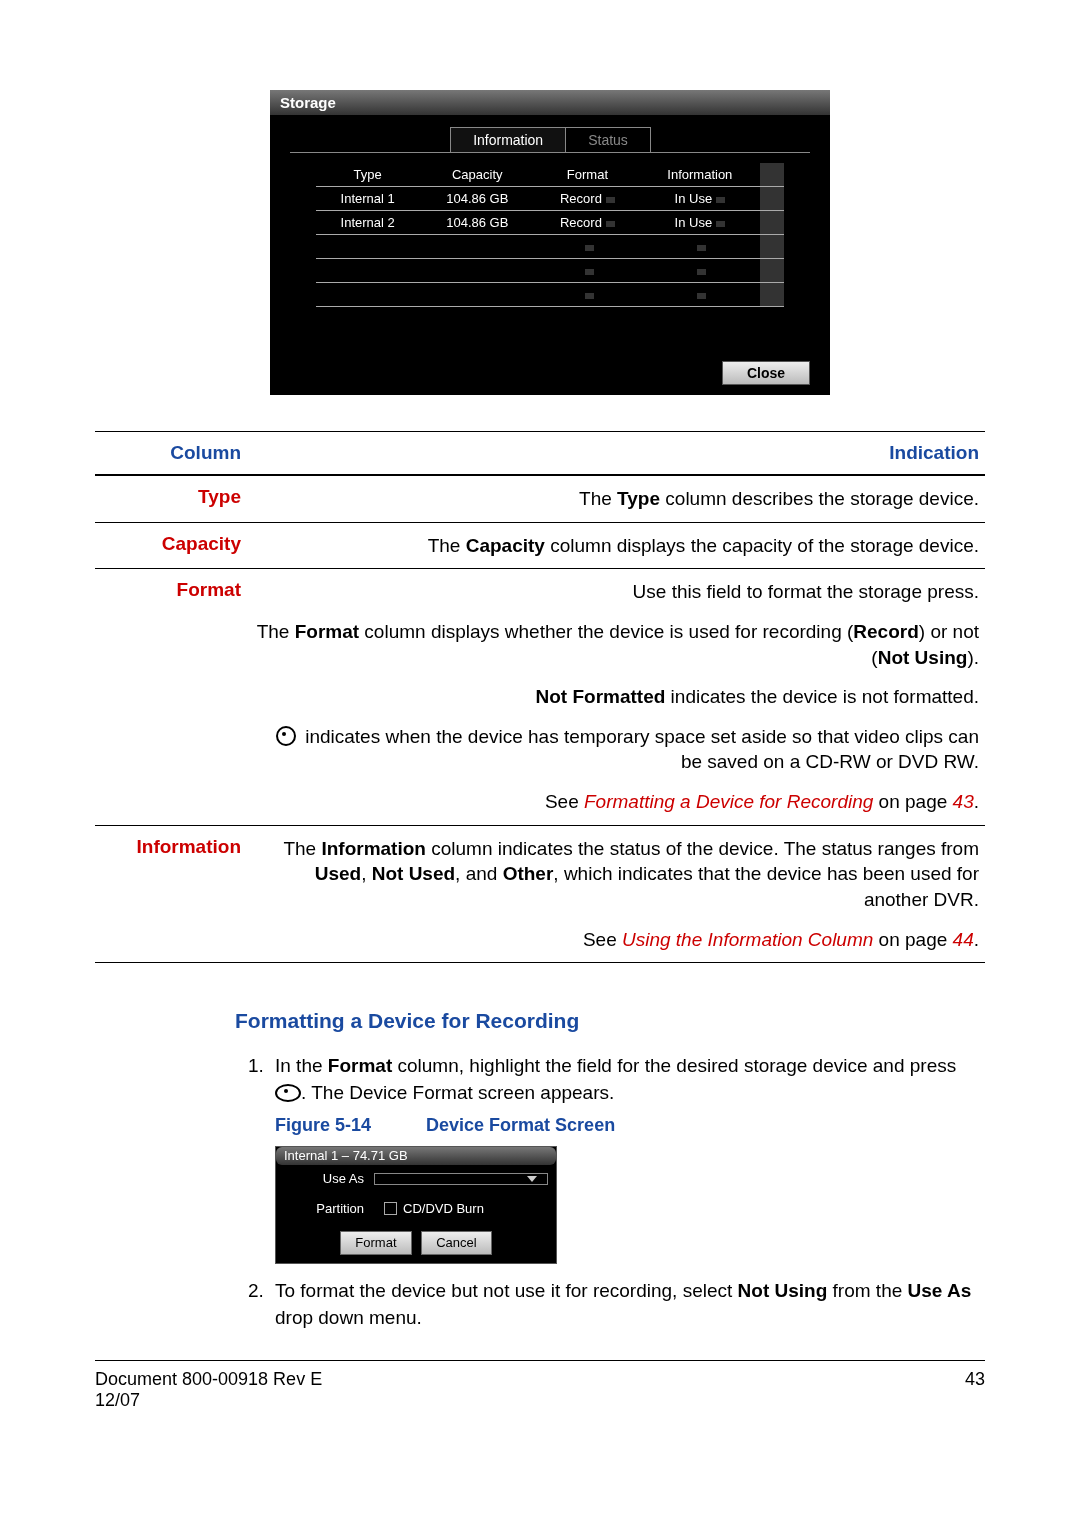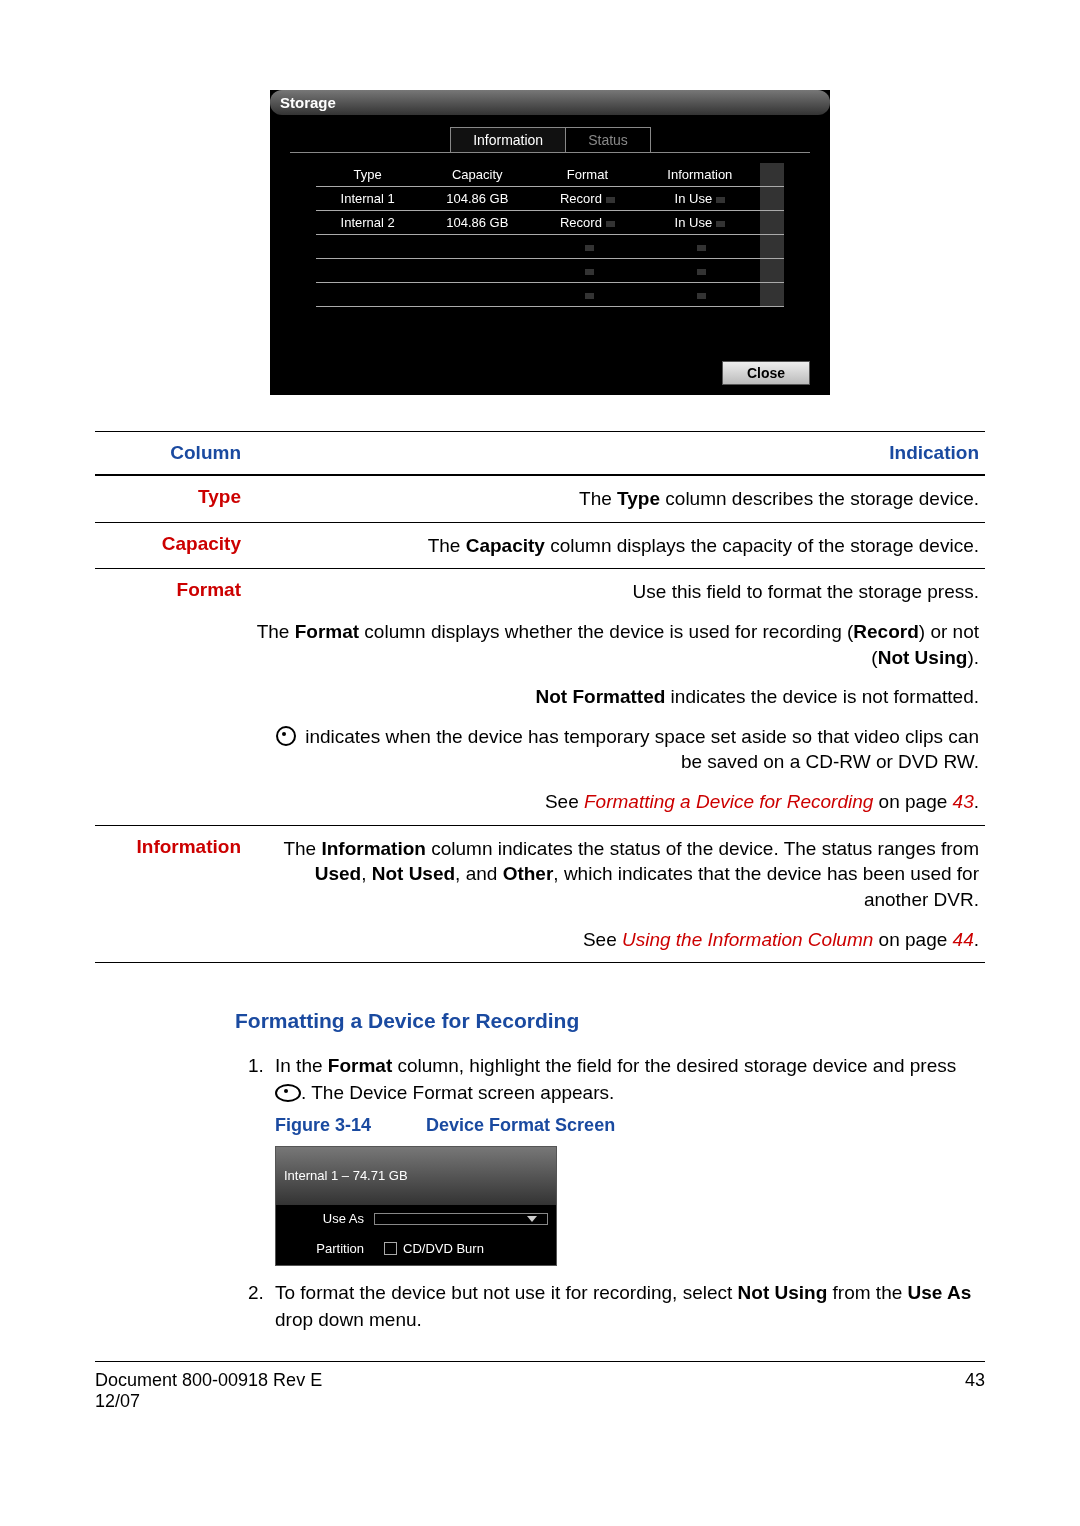--- a/index.html
+++ b/index.html
@@ -33,21 +33,20 @@
     width: 560px;
     background: #000;
     padding: 0;
   }
   .ss-title {
     color: #fff;
     background: linear-gradient(#777,#333);
     font-weight: bold;
     font-size: 15px;
     padding: 4px 10px;
-    border-radius: 12px;
   }
   .ss-body {
     padding: 12px 20px 14px 20px;
     background: #000;
     color: #fff;
     font-size: 14px;
   }
   .tabbar {
     display: flex;
     border-bottom: 1px solid #888;
@@ -178,21 +177,22 @@
   .devfmt {
     width: 280px;
     background: #000;
     color: #fff;
     font-size: 13px;
     border: 1px solid #555;
     margin-bottom: 12px;
   }
   .devfmt-head {
     background: linear-gradient(#777,#333);
-    padding: 20px 8px;
+    padding: 0 8px;
+    border-radius: 6px;
   }
   .devfmt-row { display:flex; padding: 5px 8px; align-items:center; }
   .devfmt-label { width: 80px; text-align:right; padding-right:10px; }
   .devfmt-field {
     border: 1px solid #888;
     padding: 2px 10px;
     flex: 1;
     display:flex; justify-content:space-between; align-items:center;
   }
   .chk {
@@ -323,39 +323,43 @@
   </table>
 
   <div class="subhead">Formatting a Device for Recording</div>
 
 
   <ol class="steps">
     <li>
       <span>In the </span><b>Format</b><span> column, highlight the field for the desired storage device and press </span><span class="eye-icon"></span><span>. The Device Format screen appears.</span>
 
       <div class="fig14-title">
-        <span class="fig-num">Figure 3-14</span>
+        <span class="fig-num">Figure 5-14</span>
         <span>Device Format Screen</span>
       </div>
 
       <div class="devfmt">
         <div class="devfmt-head">Internal 1 – 74.71 GB</div>
         <div class="devfmt-row">
           <div class="devfmt-label">Use As</div>
           <div class="devfmt-field">
               <span></span>
               <span class="dd2"></span>
             </div>
         </div>
         <div class="devfmt-row">
           <div class="devfmt-label">Partition</div>
           <div class="devfmt-field" style="border:none;">
             <span><span class="chk"></span><span>CD/DVD Burn</span></span>
           </div>
         </div>
+        <div class="devfmt-buttons">
+          <span class="btn-sm">Format</span>
+          <span class="btn-sm">Cancel</span>
+        </div>
       </div>
     </li>
     <li>
       <span>To format the device but not use it for recording, select </span><b>Not Using</b><span> from the </span><b>Use As</b><span> drop down menu.</span>
     </li>
   </ol>
 
   <div class="footer">
     <div>
       <div>Document 800-00918 Rev E</div>

